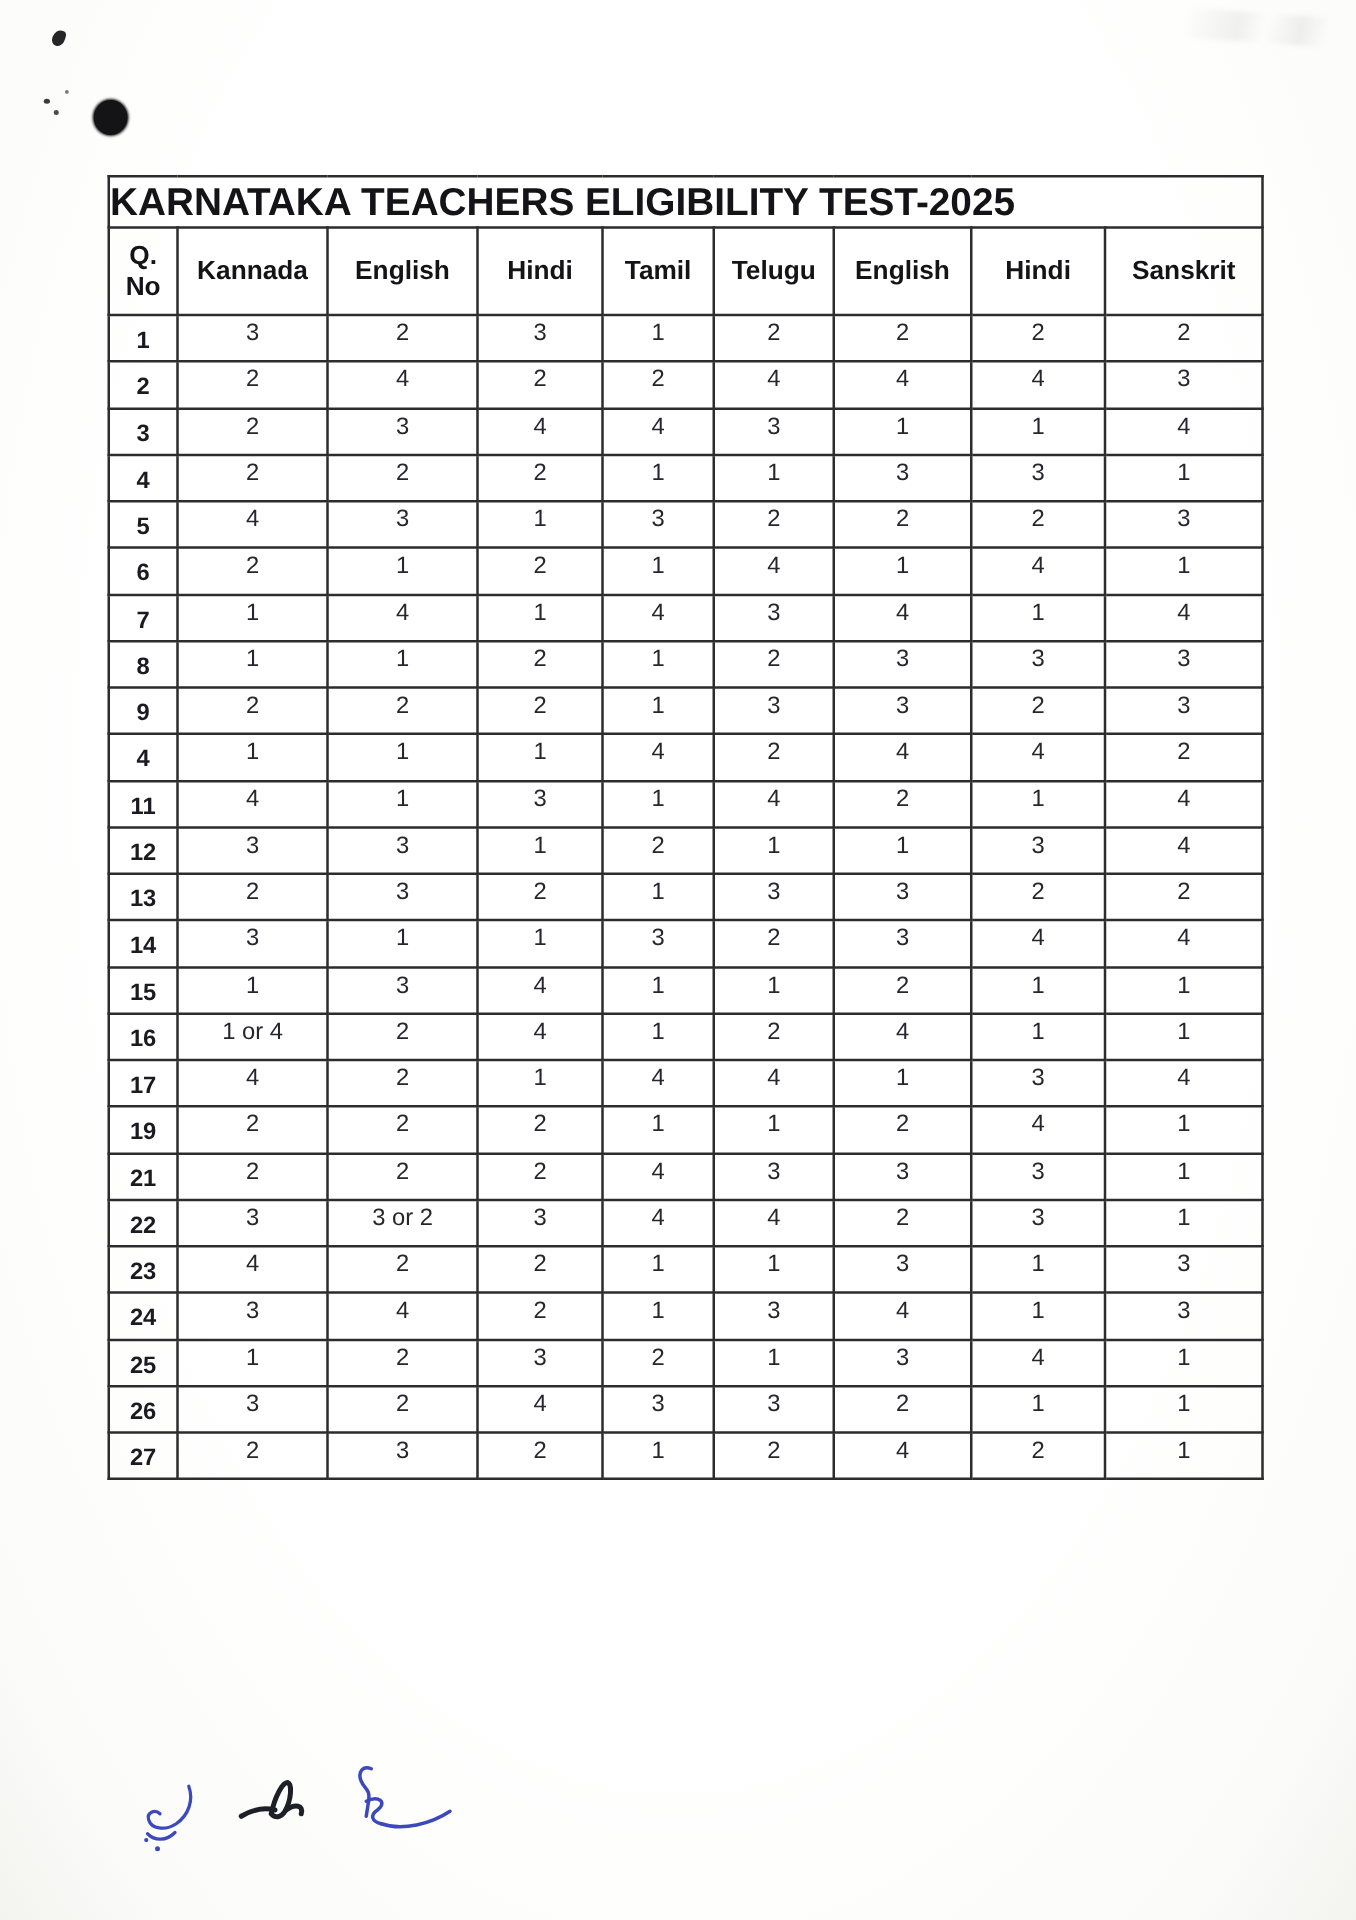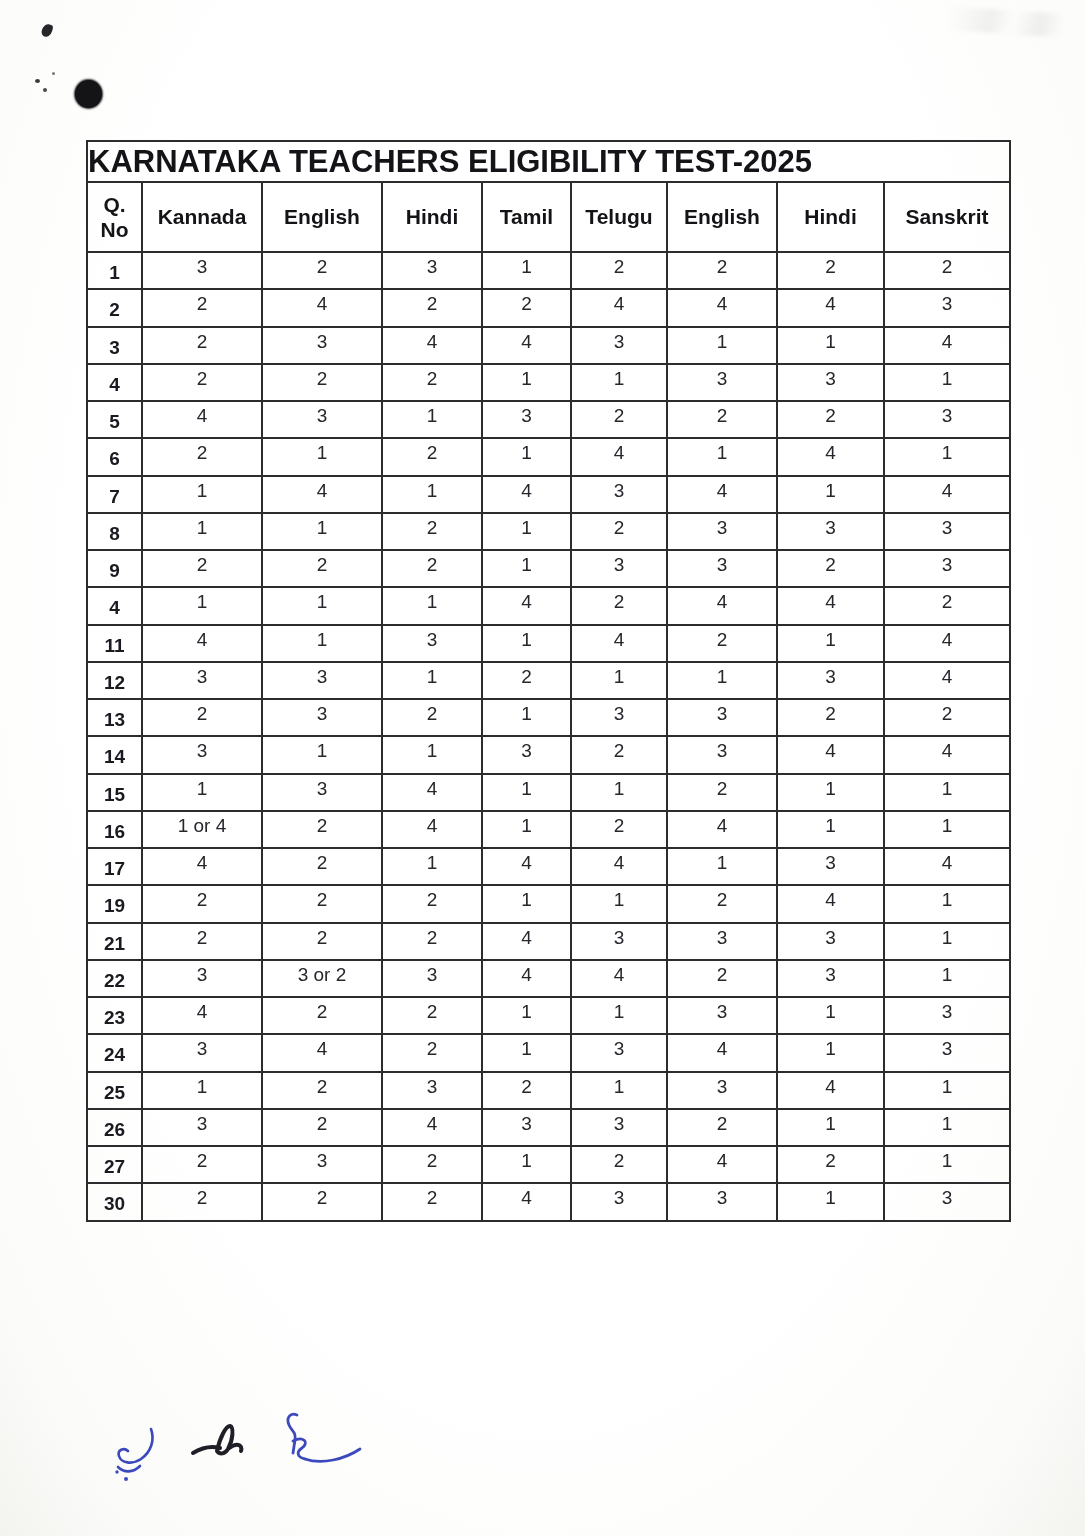--- a/index.html
+++ b/index.html
@@ -381,31 +381,20 @@
           <td class="q">27</td>
           <td>2</td>
           <td>3</td>
           <td>2</td>
           <td>1</td>
           <td>2</td>
           <td>4</td>
           <td>2</td>
           <td>1</td>
         </tr>
-        <tr>
-          <td class="q">30</td>
-          <td>2</td>
-          <td>2</td>
-          <td>2</td>
-          <td>4</td>
-          <td>3</td>
-          <td>3</td>
-          <td>1</td>
-          <td>3</td>
-        </tr>
       </tbody>
   </table>
 
   <svg class="signatures" viewBox="0 0 1085 1536">
     <g fill="none" stroke="#3c49bd" stroke-width="2.6" stroke-linecap="round">
       <path d="M151,1429 C155,1440 151,1452 141,1459 C132,1465 121,1463 119,1456 C117,1450 124,1447 128,1451"></path>
       <path d="M118,1467 C124,1473 133,1473 140,1466"></path>
       <circle cx="126" cy="1479" r="2" fill="#3c49bd" stroke="none"></circle>
       <circle cx="117" cy="1472" r="1.7" fill="#3c49bd" stroke="none"></circle>
     </g>

